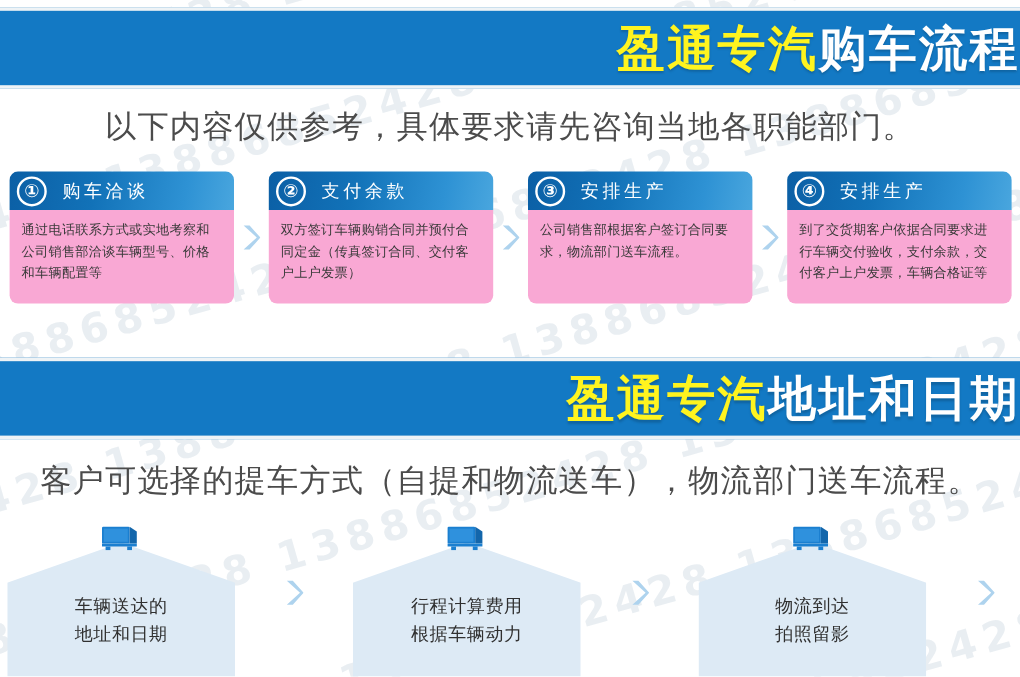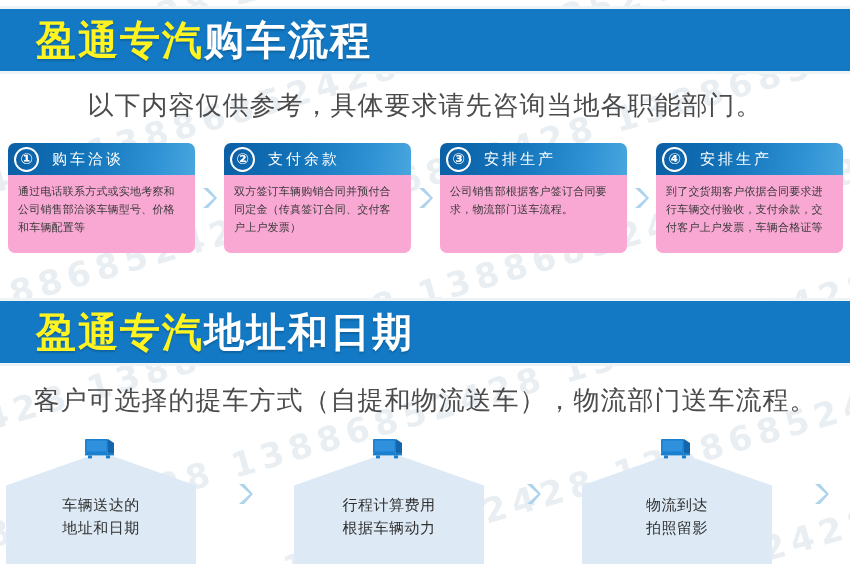--- a/index.html
+++ b/index.html
@@ -48,21 +48,21 @@
   
   .banner {
     position: absolute;
     left: 0;
     width: 850px;
     background: #1379c4;
     border-top: 3px solid #eef3f6;
     border-bottom: 3px solid #eef3f6;
     display: flex;
     align-items: center;
-    justify-content: flex-start;
+    justify-content: flex-end;
     z-index: 10;
     overflow: hidden;
     padding-left: 36px;
   }
   .banner-inner {
     position: relative;
     z-index: 3;
     white-space: nowrap;
     font-size: 40px;
     font-weight: 700;

